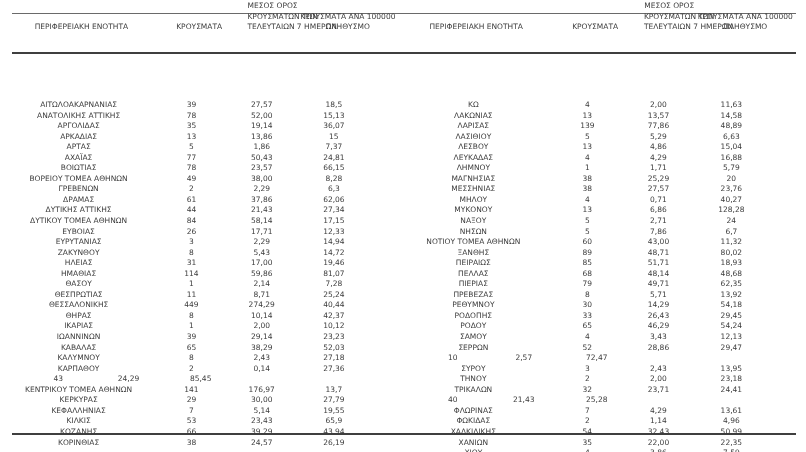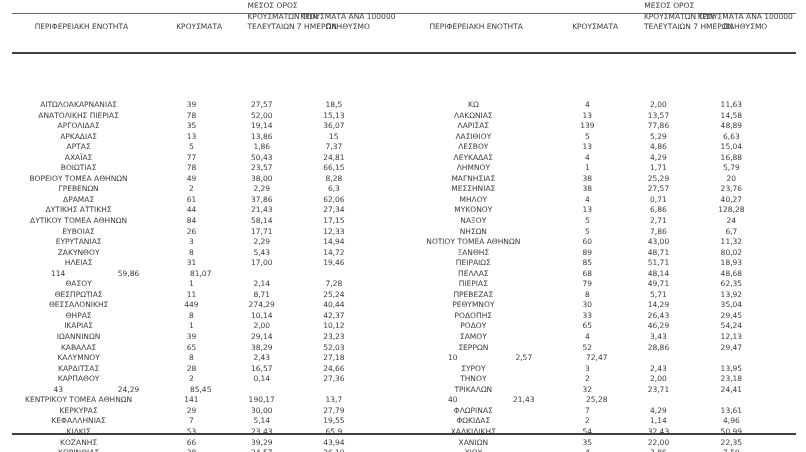--- a/index.html
+++ b/index.html
@@ -67,21 +67,21 @@
     <div class="tbody">
 
         <div class="trow">
           <div class="tc c1">ΑΙΤΩΛΟΑΚΑΡΝΑΝΙΑΣ</div>
           <div class="tc c2">39</div>
           <div class="tc c3">27,57</div>
           <div class="tc c4">18,5</div>
         </div>
 
         <div class="trow">
-          <div class="tc c1">ΑΝΑΤΟΛΙΚΗΣ ΠΙΕΡΙΑΣ</div>
+          <div class="tc c1">ΑΝΑΤΟΛΙΚΗΣ ΑΤΤΙΚΗΣ</div>
           <div class="tc c2">78</div>
           <div class="tc c3">52,00</div>
           <div class="tc c4">15,13</div>
         </div>
 
         <div class="trow">
           <div class="tc c1">ΑΡΓΟΛΙΔΑΣ</div>
           <div class="tc c2">35</div>
           <div class="tc c3">19,14</div>
           <div class="tc c4">36,07</div>
@@ -173,20 +173,21 @@
         </div>
 
         <div class="trow">
           <div class="tc c1">ΗΛΕΙΑΣ</div>
           <div class="tc c2">31</div>
           <div class="tc c3">17,00</div>
           <div class="tc c4">19,46</div>
         </div>
 
         <div class="trow">
+          <div class="tc c1">ΗΜΑΘΙΑΣ</div>
           <div class="tc c2">114</div>
           <div class="tc c3">59,86</div>
           <div class="tc c4">81,07</div>
         </div>
 
 
         <div class="trow">
           <div class="tc c1">ΘΑΣΟΥ</div>
           <div class="tc c2">1</div>
           <div class="tc c3">2,14</div>
@@ -235,44 +236,38 @@
           <div class="tc c4">52,03</div>
         </div>
 
         <div class="trow">
           <div class="tc c1">ΚΑΛΥΜΝΟΥ</div>
           <div class="tc c2">8</div>
           <div class="tc c3">2,43</div>
           <div class="tc c4">27,18</div>
         </div>
 
-        <div class="trow">
-          <div class="tc c1">ΚΑΡΔΙΤΣΑΣ</div>
-          <div class="tc c2">28</div>
-          <div class="tc c3">16,57</div>
-          <div class="tc c4">24,66</div>
-        </div>
 
         <div class="trow">
           <div class="tc c1">ΚΑΡΠΑΘΟΥ</div>
           <div class="tc c2">2</div>
           <div class="tc c3">0,14</div>
           <div class="tc c4">27,36</div>
         </div>
 
         <div class="trow">
           <div class="tc c2">43</div>
           <div class="tc c3">24,29</div>
           <div class="tc c4">85,45</div>
         </div>
 
         <div class="trow">
           <div class="tc c1">ΚΕΝΤΡΙΚΟΥ ΤΟΜΕΑ ΑΘΗΝΩΝ</div>
           <div class="tc c2">141</div>
-          <div class="tc c3">190,17</div>
+          <div class="tc c3">176,97</div>
           <div class="tc c4">13,7</div>
         </div>
 
         <div class="trow">
           <div class="tc c1">ΚΕΡΚΥΡΑΣ</div>
           <div class="tc c2">29</div>
           <div class="tc c3">30,00</div>
           <div class="tc c4">27,79</div>
         </div>
 
@@ -456,21 +451,21 @@
           <div class="tc c1">ΠΡΕΒΕΖΑΣ</div>
           <div class="tc c2">8</div>
           <div class="tc c3">5,71</div>
           <div class="tc c4">13,92</div>
         </div>
 
         <div class="trow">
           <div class="tc c1">ΡΕΘΥΜΝΟΥ</div>
           <div class="tc c2">30</div>
           <div class="tc c3">14,29</div>
-          <div class="tc c4">35,04</div>
+          <div class="tc c4">54,18</div>
         </div>
 
         <div class="trow">
           <div class="tc c1">ΡΟΔΟΠΗΣ</div>
           <div class="tc c2">33</div>
           <div class="tc c3">26,43</div>
           <div class="tc c4">29,45</div>
         </div>
 
         <div class="trow">

